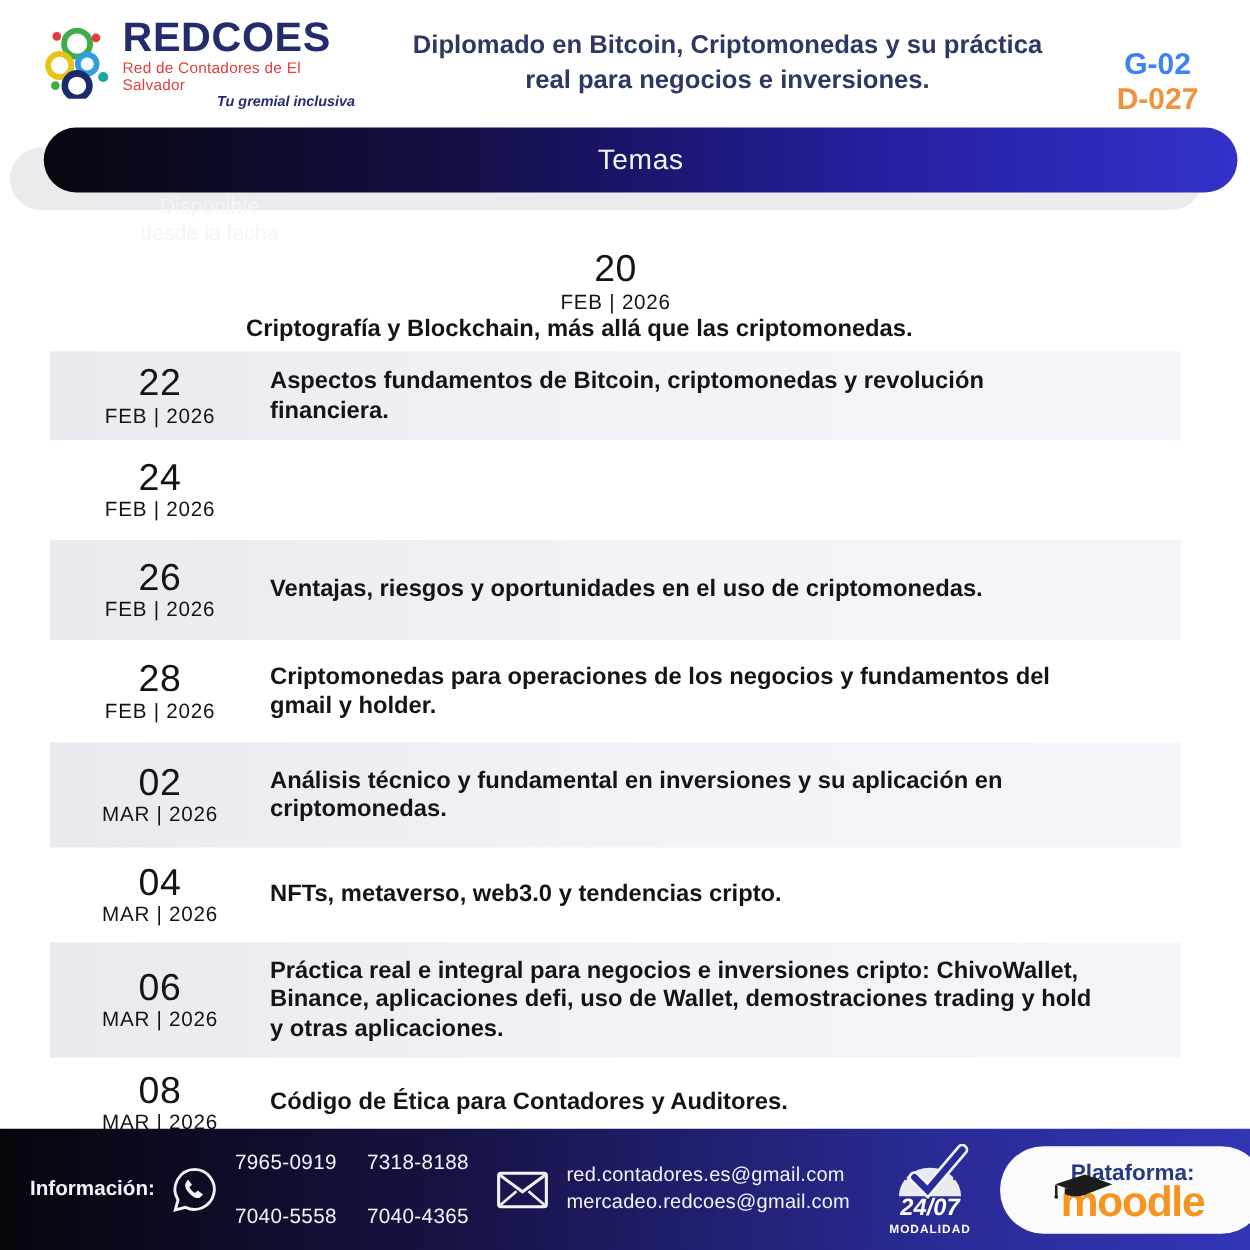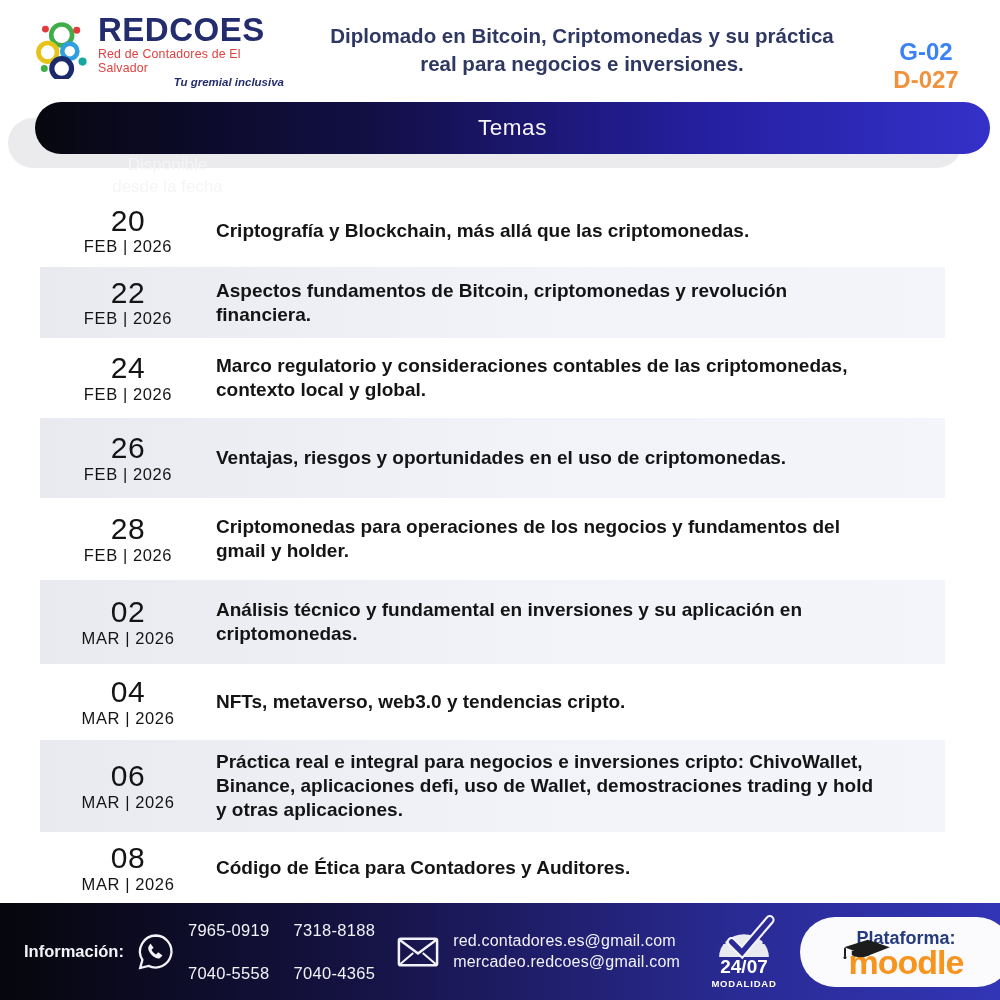--- a/index.html
+++ b/index.html
@@ -47,21 +47,21 @@
             background:linear-gradient(90deg,#06060c 0%,#151242 35%,#2a2b96 75%,#3235b5 100%);
             display:flex; align-items:center; padding:0 12px 0 24px; color:#f2f2f8; }
   .info-label { font-size:16.5px; font-weight:bold; flex:0 0 auto; }
   .wa-icon { width:40px; height:40px; margin:0 12px 0 12px; flex:0 0 auto; }
   .phones { display:grid; grid-template-columns:auto auto; column-gap:18px; row-gap:2px;
             font-size:16.5px; letter-spacing:.3px; flex:0 0 auto;gap:24px; }
   .mail-icon { width:42px; height:32px; margin:0 14px 0 22px; flex:0 0 auto; }
   .emails { font-size:16px; line-height:1.3; letter-spacing:.2px; flex:0 0 auto; }
   .badge-247 { flex:0 0 auto; margin-left:22px; width:84px; text-align:center; }
   .badge-247 svg { width:66px; height:44px; display:block; margin:0 auto; }
-  .badge-time { font-size:19px; font-weight:bold; color:#fff; line-height:1; margin-top:-2px; }
+  .badge-time { font-size:19px; font-weight:bold; font-style:italic; color:#fff; line-height:1; margin-top:-2px; }
   .badge-label { font-size:9.5px; font-weight:bold; letter-spacing:.8px; color:#fff; margin-top:2px; }
   .moodle-pill { flex:0 0 auto; margin-left:14px; width:212px; height:70px; background:#fbfbfd;
                  border-radius:36px; display:flex; flex-direction:column; align-items:center;
                  justify-content:center; padding-top:4px; }
   .plataforma { font-size:18px; font-weight:bold; color:#253a7e; line-height:1; }
   .moodle-word { position:relative; font-size:34px; font-weight:bold; color:#f7941e;
                  line-height:1; letter-spacing:-1px; margin-top:-2px; }
   .cap { position:absolute; left:-8px; top:-7px; width:52px; height:22px; }
 </style>
 </head>
@@ -102,40 +102,39 @@
     <div class="banner">
       <div class="banner-left">
         <span>Disponible</span>
         <span>desde la fecha</span>
       </div>
       <div class="banner-title">Temas</div>
     </div>
   </div>
 
   <div class="schedule">
-    <div class="row" style="min-height:73px;">
+    <div class="row" style="min-height:73px;flex-direction:column;">
       <div class="date-col">
         <div class="date-day">20</div>
         <div class="date-my">FEB | 2026</div>
       </div>
       <div class="topic">Criptografía y Blockchain, más allá que las criptomonedas.</div>
     </div>
     <div class="row shaded" style="min-height:71px;">
       <div class="date-col">
         <div class="date-day">22</div>
         <div class="date-my">FEB | 2026</div>
       </div>
       <div class="topic">Aspectos fundamentos de Bitcoin, criptomonedas y revolución financiera.</div>
     </div>
     <div class="row" style="min-height:80px;">
       <div class="date-col">
         <div class="date-day">24</div>
         <div class="date-my">FEB | 2026</div>
       </div>
-      <div class="topic">Marco regulatorio y consideraciones contables de las criptomonedas, contexto local y global.</div>
     </div>
     <div class="row shaded" style="min-height:80px;">
       <div class="date-col">
         <div class="date-day">26</div>
         <div class="date-my">FEB | 2026</div>
       </div>
       <div class="topic">Ventajas, riesgos y oportunidades en el uso de criptomonedas.</div>
     </div>
     <div class="row" style="min-height:82px;">
       <div class="date-col">

